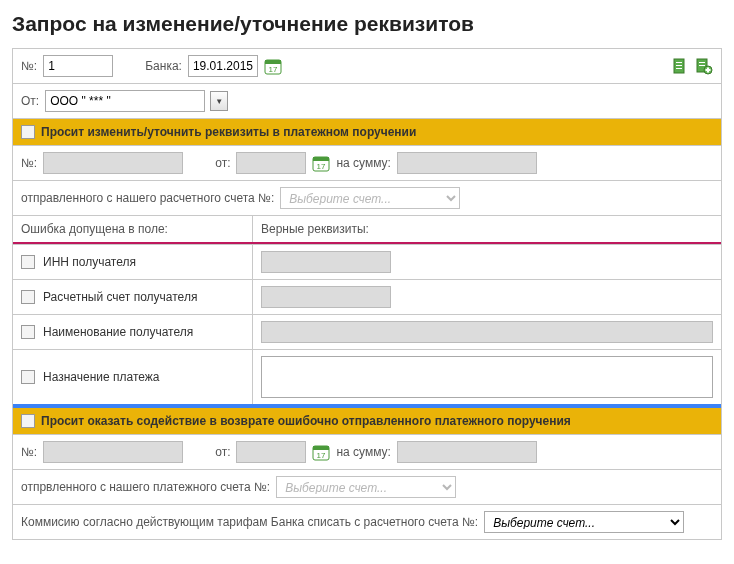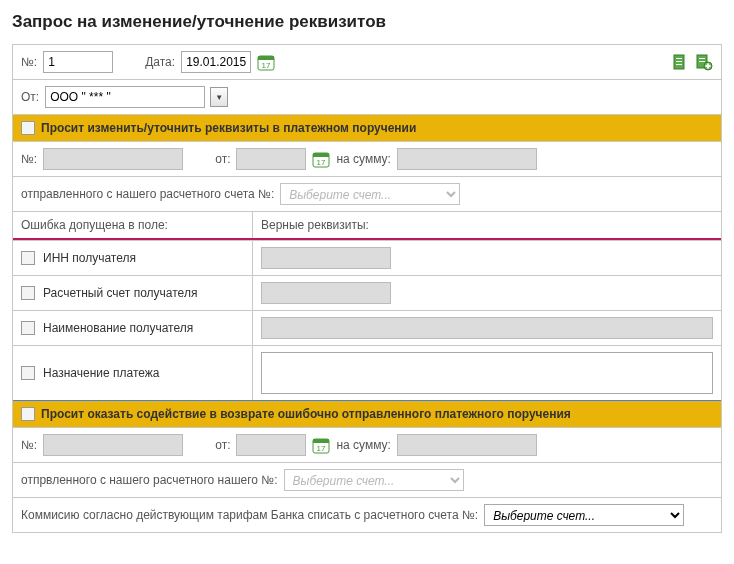--- a/index.html
+++ b/index.html
@@ -6,21 +6,21 @@
   body {
     margin: 0;
     padding: 12px;
     font-family: Arial, sans-serif;
     font-size: 12px;
     color: #333;
     background: #fff;
     width: 734px;
   }
   h2 {
-    font-size: 17px;
+    font-size: 21px;
     font-weight: bold;
     margin: 0 0 12px 0;
     color: #222;
   }
   .panel {
     border: 1px solid #c8c8c8;
   }
   .row {
     border-bottom: 1px solid #c8c8c8;
     padding: 6px 8px;
@@ -131,21 +131,21 @@
 <body>
 
 <h2>Запрос на изменение/уточнение реквизитов</h2>
 
 <div class="panel">
 
   <div class="row">
     <span class="lbl">№:</span>
     <input type="text" style="width: 70px;" value="1">
     <span class="spacer"></span>
-    <span class="lbl">Дата:</span>
+    <span class="lbl">Банка:</span>
     <input type="text" style="width: 70px;" value="19.01.2015">
     <span class="cal-icon">
       <svg width="18" height="18">
           <rect x="1" y="3" width="16" height="14" rx="2" fill="#fff" stroke="#4a9a3a"></rect>
           <rect x="1" y="3" width="16" height="4" fill="#4a9a3a"></rect>
           <text x="9" y="15" font-size="8" text-anchor="middle" fill="#4a9a3a">17</text>
         </svg>
     </span>
     <div class="toolbar-icons">
       <span class="tool-icon">
@@ -233,21 +233,21 @@
   <div class="grid-row">
     <div class="col1 grid-cell">
       <span class="checkbox"></span>
       <span>Наименование получателя</span>
     </div>
     <div class="col2 grid-cell">
       <input type="text" disabled="" class="disabled-input" style="width: 100%;">
     </div>
   </div>
 
-  <div class="grid-row" style="border-bottom:1px solid #3b82f6">
+  <div class="grid-row" style="border-bottom:4px solid #3b82f6">
     <div class="col1 grid-cell" style="padding-top:18px;padding-bottom:18px">
       <span class="checkbox"></span>
       <span>Назначение платежа</span>
     </div>
     <div class="col2 grid-cell">
       <textarea style=""></textarea>
     </div>
   </div>
 
   <div class="row section-header">
@@ -266,21 +266,21 @@
           <rect x="1" y="3" width="16" height="14" rx="2" fill="#fff" stroke="#4a9a3a"></rect>
           <rect x="1" y="3" width="16" height="4" fill="#4a9a3a"></rect>
           <text x="9" y="15" font-size="8" text-anchor="middle" fill="#4a9a3a">17</text>
         </svg>
     </span>
     <span class="lbl">на сумму:</span>
     <input type="text" disabled="" class="disabled-input" style="width: 140px;">
   </div>
 
   <div class="row">
-    <span class="lbl">отпрвленного с нашего расчетного нашего №:</span>
+    <span class="lbl">отпрвленного с нашего платежного счета №:</span>
     <select disabled="" class="select-disabled" style="width:180px">
       <option>Выберите счет...</option>
     </select>
   </div>
 
   <div class="row">
     <span class="lbl">Коммисию согласно действующим тарифам Банка списать с расчетного счета №:</span>
     <select style="width:200px">
       <option>Выберите счет...</option>
     </select>

